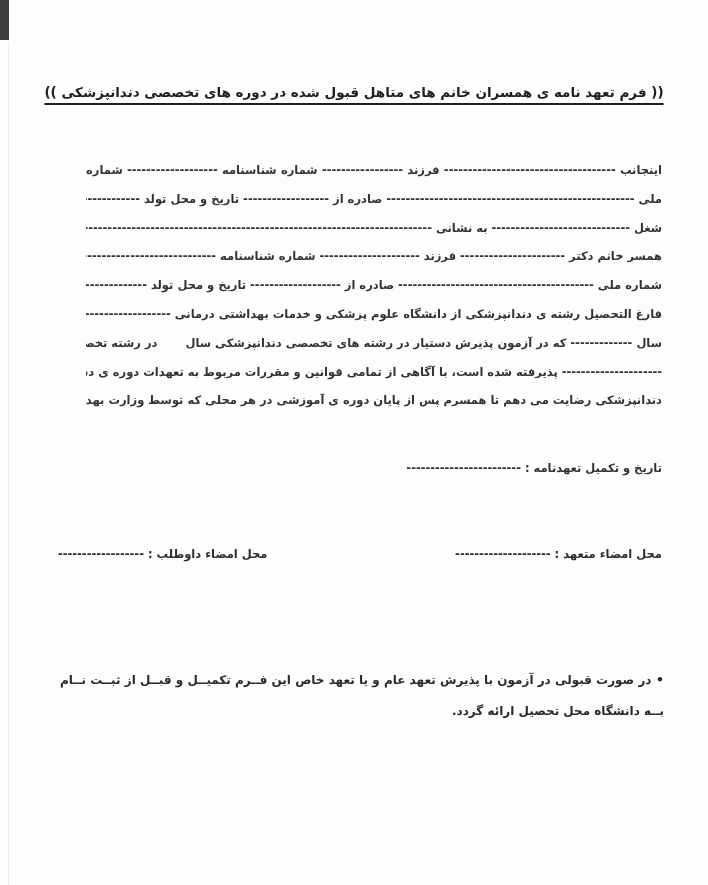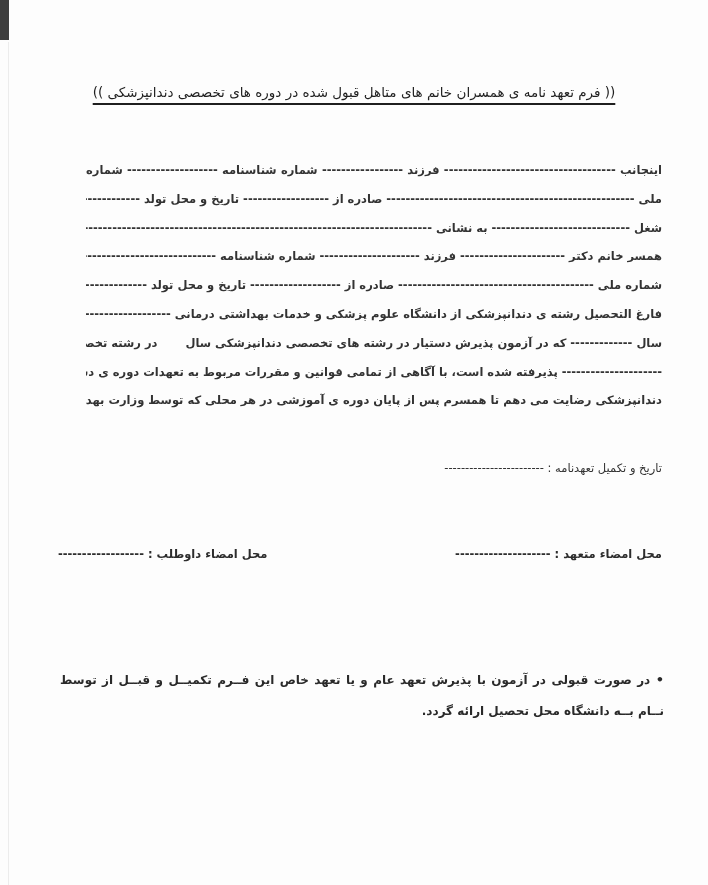--- a/index.html
+++ b/index.html
@@ -16,40 +16,40 @@
     position: absolute; left: 8px; top: 42px; bottom: 0; width: 1px;
     background: #ececec;
   }
   .corner-mark {
     position: absolute; left: 0; top: 0; width: 9px; height: 40px;
     background: #3e3e3e;
   }
   .title {
     position: absolute; top: 84px; left: 0; right: 0;
     text-align: center; direction: rtl;
-    font-size: 13.5px; font-weight: normal; color: #1f1f1f;
+    font-size: 13.5px; font-weight: bold; color: #1f1f1f;
     text-decoration: underline;
     text-underline-offset: 6px;
     text-decoration-thickness: 1.5px;
   }
   .body-block {
     position: absolute; top: 156px; right: 46px; left: 58px;
     direction: rtl;
     font-size: 11.5px; font-weight: bold; color: #333; margin-left: 28px;
   }
   .bline {
     height: 28.8px; line-height: 28.8px;
     white-space: nowrap; overflow: hidden;
     text-align: justify; text-align-last: justify;
   }
   .bline.last { text-align-last: right; }
   .date-line {
     position: absolute; top: 461px; right: 46px;
     direction: rtl; text-align: right;
-    font-size: 11.5px; font-weight: normal; color: #333;
+    font-size: 11.5px; font-weight: bold; color: #333;
     white-space: nowrap;
   }
   .sig-row {
     position: absolute; top: 547px; left: 58px; right: 46px;
     direction: rtl;
     display: flex; justify-content: space-between;
     font-size: 11.5px; font-weight: bold; color: #2d2d2d;
   }
   .sig { white-space: nowrap; }
   .note {
@@ -85,16 +85,16 @@
 
   <div class="date-line">تاریخ و تکمیل تعهدنامه : ------------------------</div>
 
   <div class="sig-row">
     <div class="sig">محل امضاء متعهد : --------------------</div>
     <div class="sig">محل امضاء داوطلب : ------------------</div>
   </div>
 
   <div class="note">
     <span class="bullet">•</span>
-    <span>در صورت قبولی در آزمون با پذیرش تعهد عام و یا تعهد خاص این فــرم تکمیــل و قبــل از توسط نــام بــه دانشگاه محل تحصیل ارائه گردد.</span>
+    <span>در صورت قبولی در آزمون با پذیرش تعهد عام و یا تعهد خاص این فــرم تکمیــل و قبــل از ثبــت نــام بــه دانشگاه محل تحصیل ارائه گردد.</span>
   </div>
 
 </div>
 
 </body></html>

